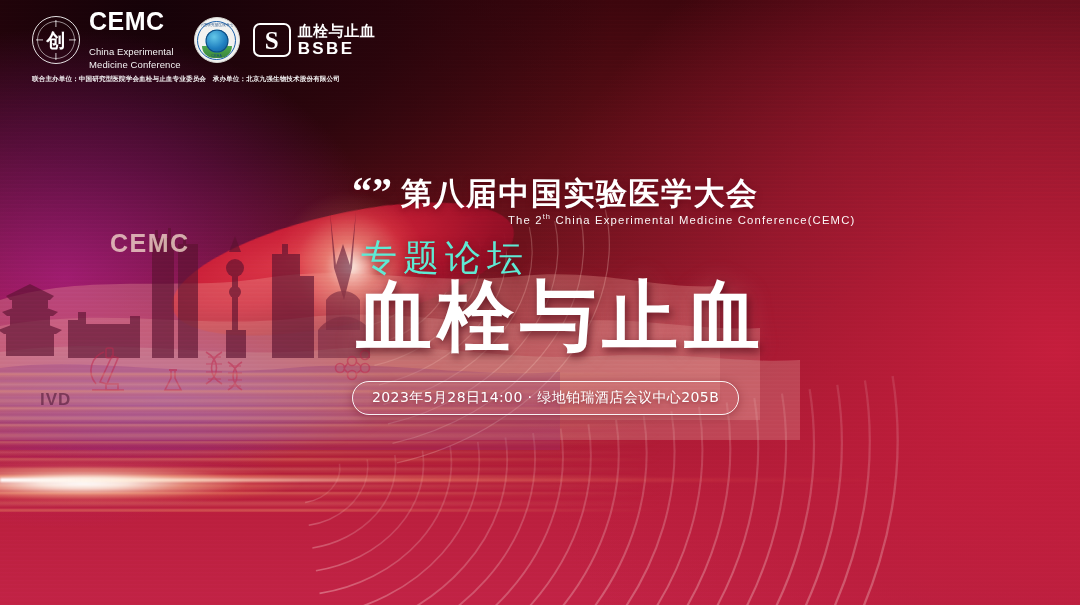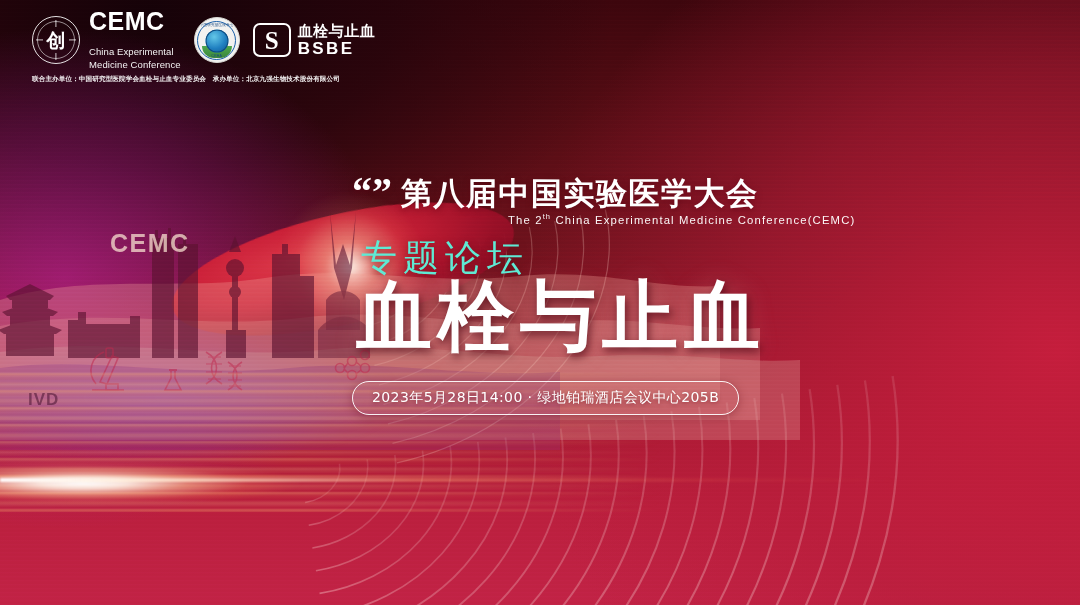--- a/index.html
+++ b/index.html
@@ -230,21 +230,21 @@
     text-shadow:0 1px 4px rgba(90,0,16,.55);
   }
 
   
   #wm-cemc{
     position:absolute;left:110px;top:229px;
     font-size:25px;font-weight:700;letter-spacing:1.5px;
     color:rgba(255,236,215,.70);
   }
   #wm-ivd{
-    position:absolute;left:28px;top:390px;
+    position:absolute;left:40px;top:390px;
     font-size:17px;font-weight:700;letter-spacing:1px;
     color:rgba(60,10,40,.50);
   }
 </style>
 </head>
 <body>
 
 <div id="stage">
 
   <div class="layer" id="bg-base"></div>

